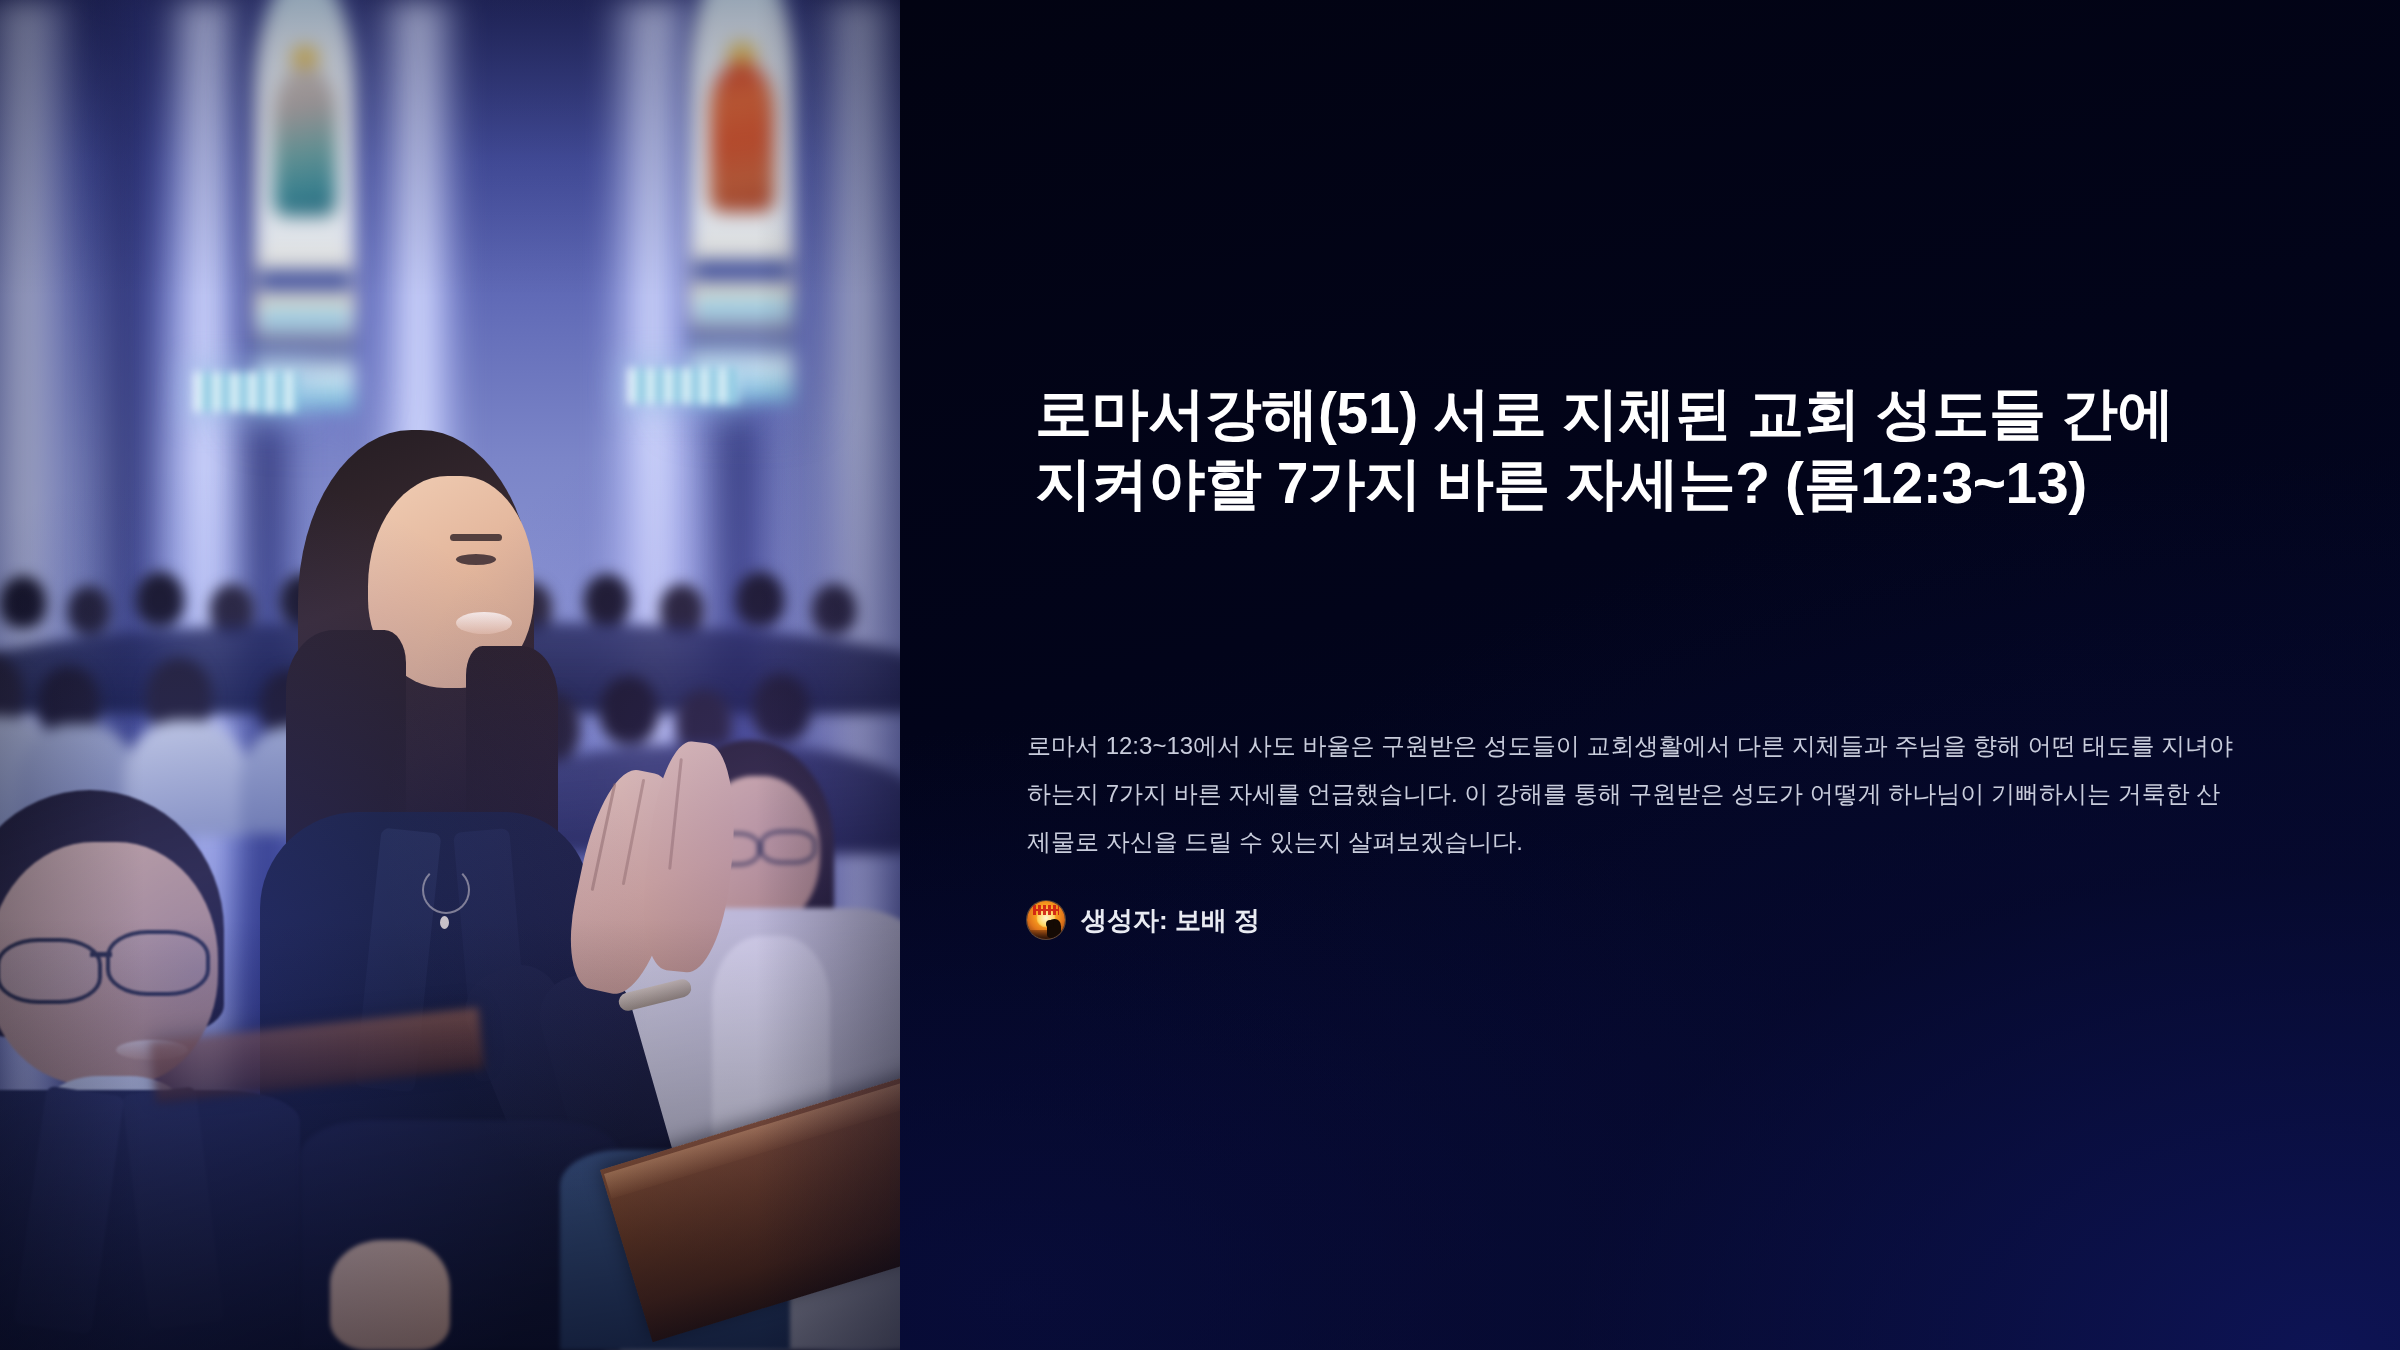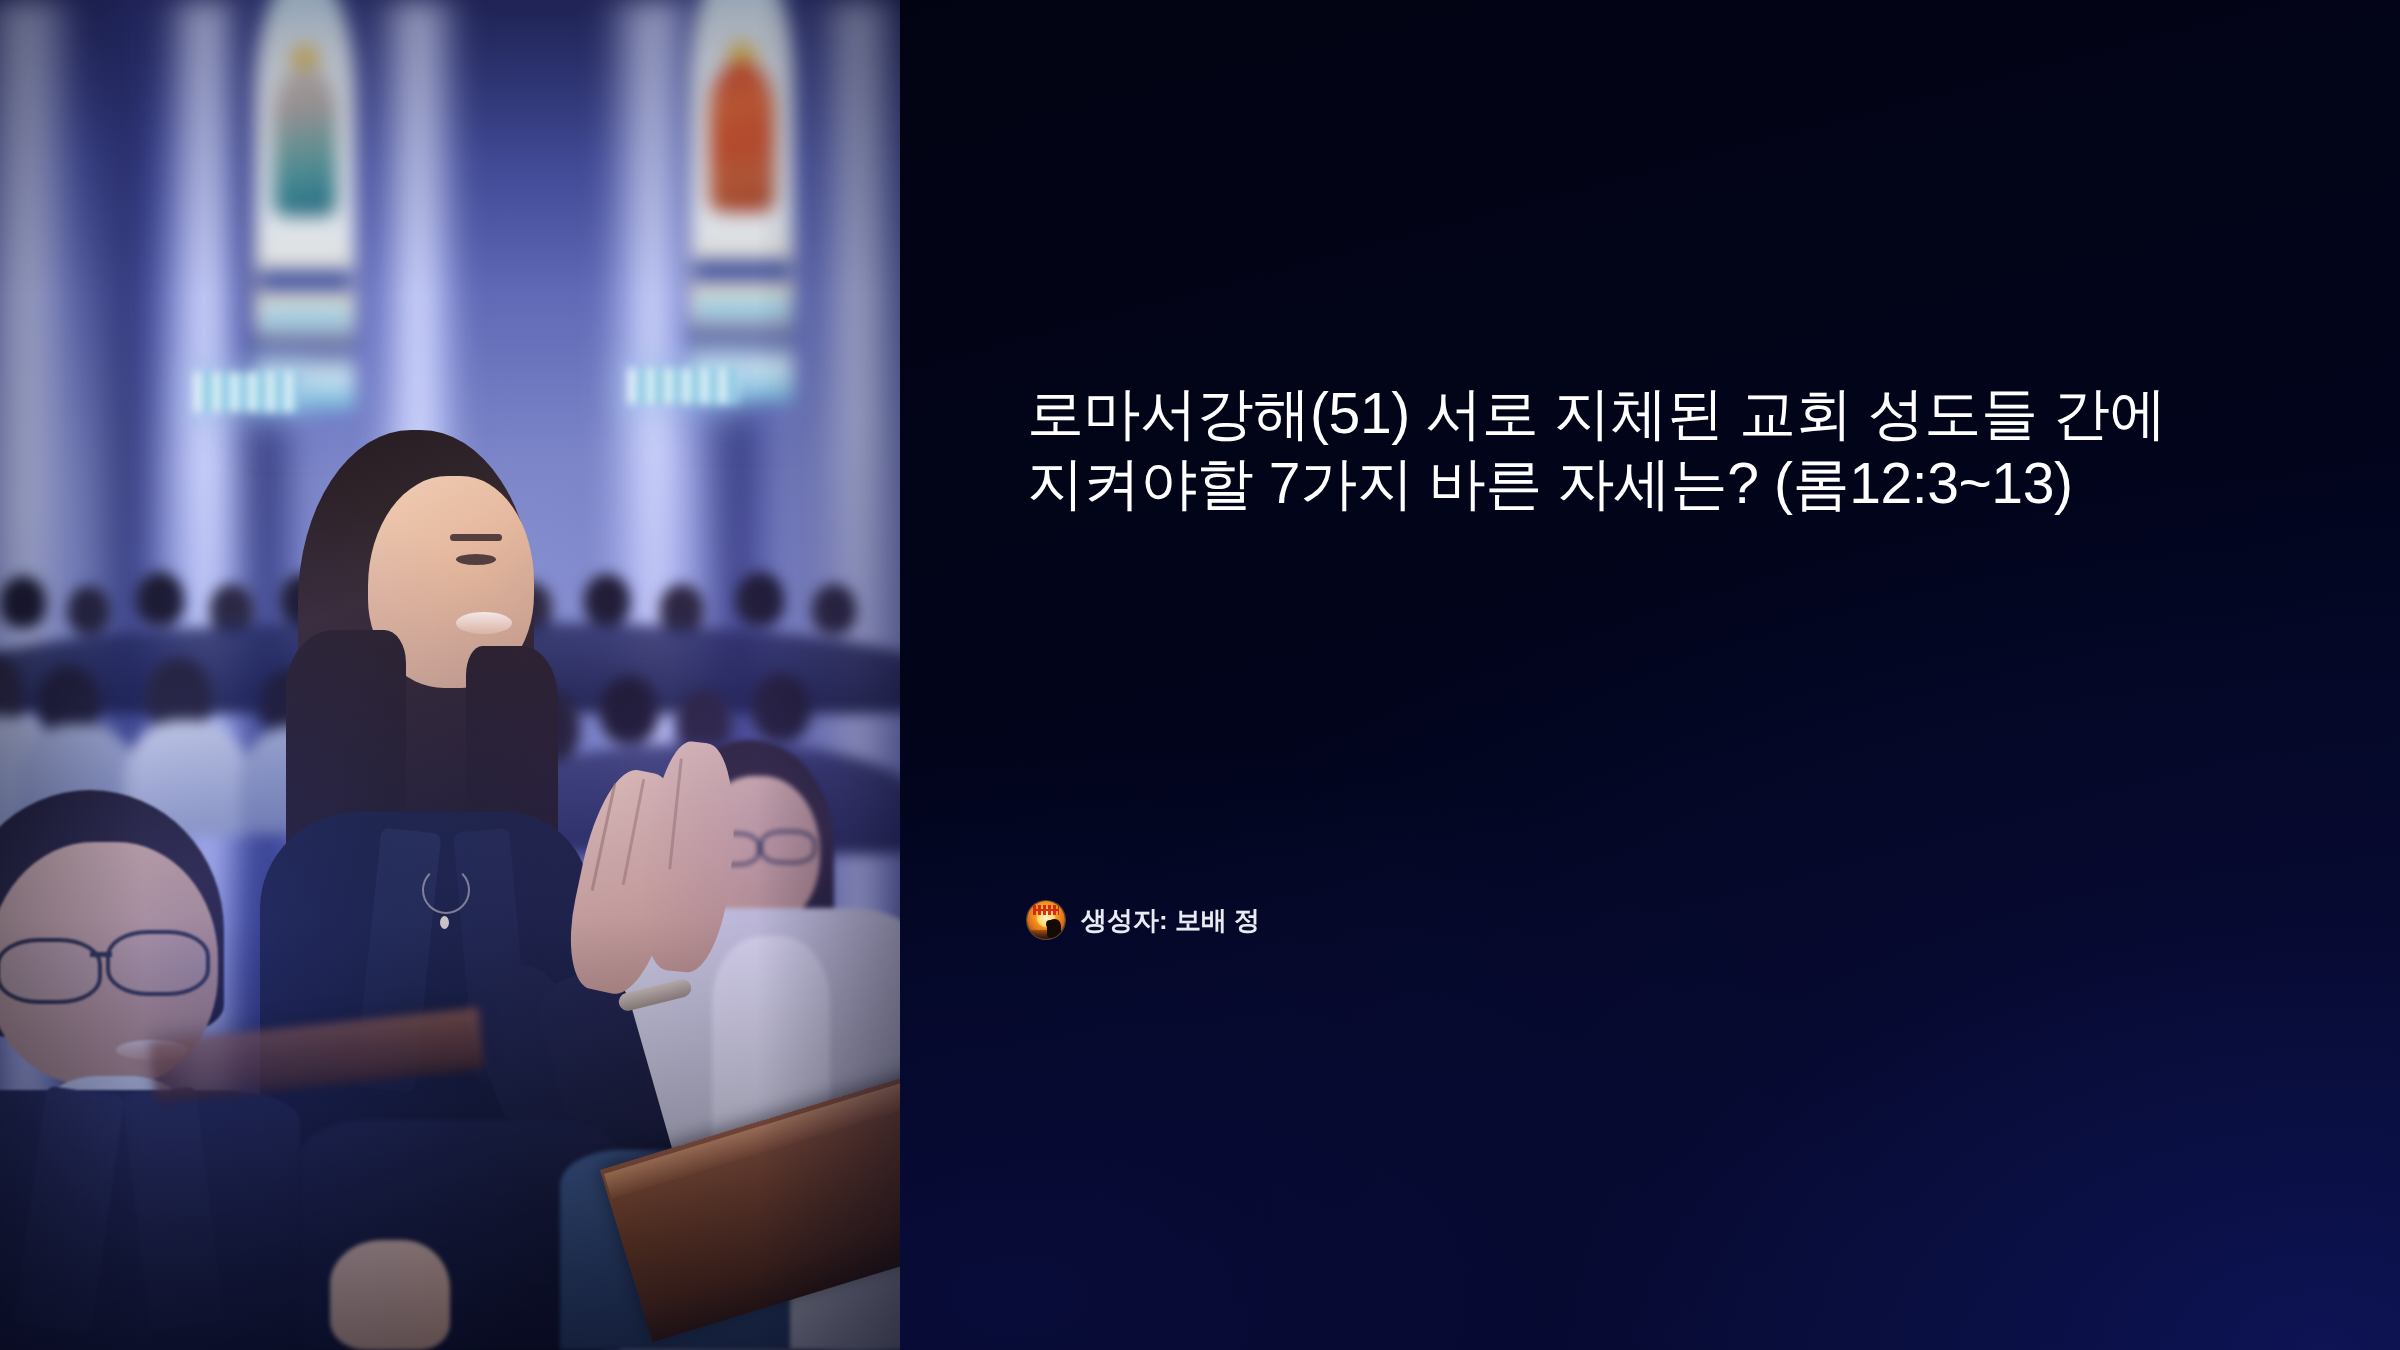--- a/index.html
+++ b/index.html
@@ -266,26 +266,26 @@
     position: absolute;
     left: 127px;
     top: 0;
     width: 1246px;
     height: 1350px;
   }
 
   .headline {
     position: absolute;
     top: 378px;
-    left: 0;
+    left: 8px;
     width: 1240px;
     margin: 0;
     font-size: 57px;
     line-height: 70px;
-    font-weight: 400;
+    font-weight: 700;
     color: #ffffff;
     letter-spacing: -0.4px;
     word-break: keep-all;
   }
 
   .lede {
     position: absolute;
     top: 722px;
     left: 0;
     width: 1248px;
@@ -557,20 +557,21 @@
 
     <div class="photo-tint tint-blue"></div>
     <div class="photo-tint tint-vig"></div>
   </div>
 
   <div class="text-panel">
     <div class="panel-inner">
 
       <h1 class="headline">로마서강해(51) 서로 지체된 교회 성도들 간에 지켜야할 7가지 바른 자세는? (롬12:3~13)</h1>
 
+      <p class="lede">로마서 12:3~13에서 사도 바울은 구원받은 성도들이 교회생활에서 다른 지체들과 주님을 향해 어떤 태도를 지녀야 하는지 7가지 바른 자세를 언급했습니다. 이 강해를 통해 구원받은 성도가 어떻게 하나님이 기뻐하시는 거룩한 산 제물로 자신을 드릴 수 있는지 살펴보겠습니다.</p>
 
       <div class="byline">
         <span class="avatar">
           <span class="av-sun"></span>
           <span class="av-text"></span>
           <span class="av-horizon"></span>
           <span class="av-fig"></span>
         </span>
         <span class="byline-text">생성자: 보배 정</span>
       </div>

